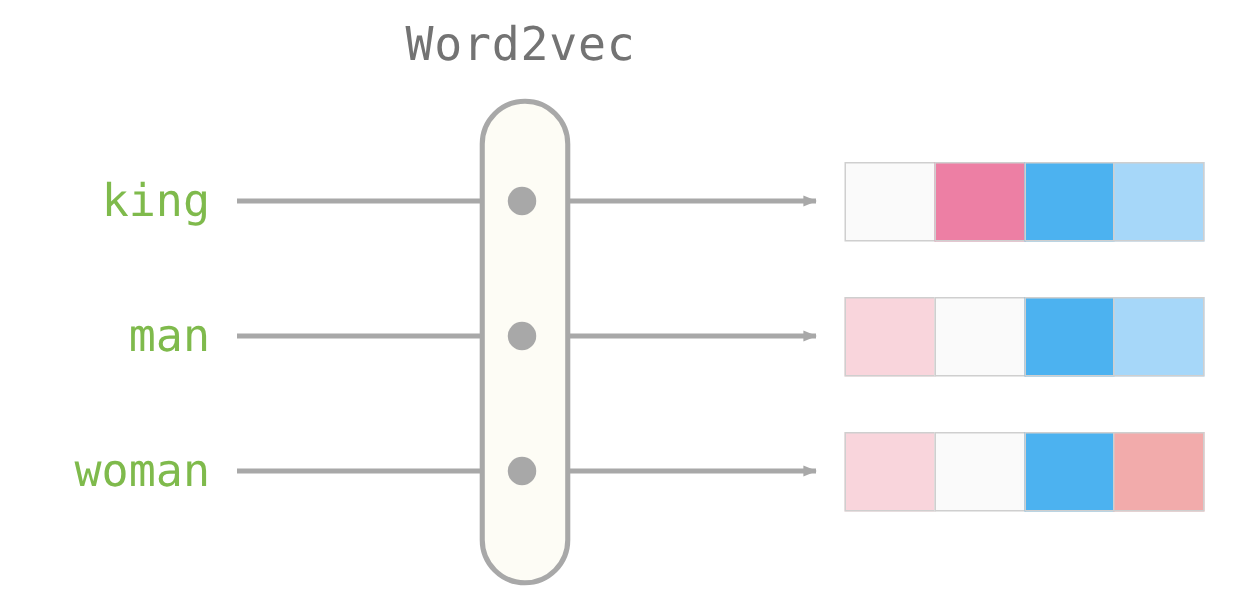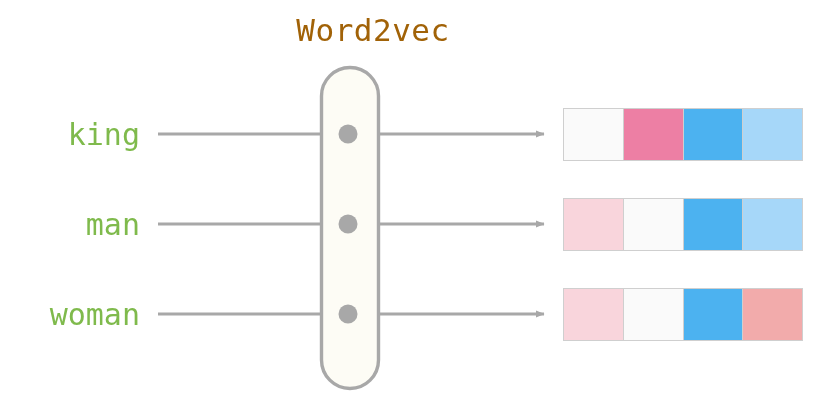--- a/index.html
+++ b/index.html
@@ -85,21 +85,21 @@
     border: 1px solid #cfcfcf;
     margin-left: -1px;
   }
   .vector-cell:first-child { margin-left: 0; }
 </style>
 </head>
 <body>
 
 <div id="diagram-root">
 
-  <div id="title" style="color: #a16207; margin-left: 26px;">Word2vec</div>
+  <div id="title" style="color: #737373;">Word2vec</div>
 
   <div class="word-label" id="label-king" style="color: rgb(127, 186, 76);">king</div>
   <div class="word-label" id="label-man" style="color: rgb(127, 186, 76);">man</div>
   <div class="word-label" id="label-woman" style="color: rgb(127, 186, 76);">woman</div>
 
   <svg id="wire-layer" viewBox="0 0 824 410">
     <defs>
       <marker id="arrowhead" markerWidth="9" markerHeight="8" refX="8.4" refY="4" orient="auto" markerUnits="userSpaceOnUse">
         <path d="M0,0.4 L9,4 L0,7.6 Z" fill="#a8a8a8"></path>
       </marker>

